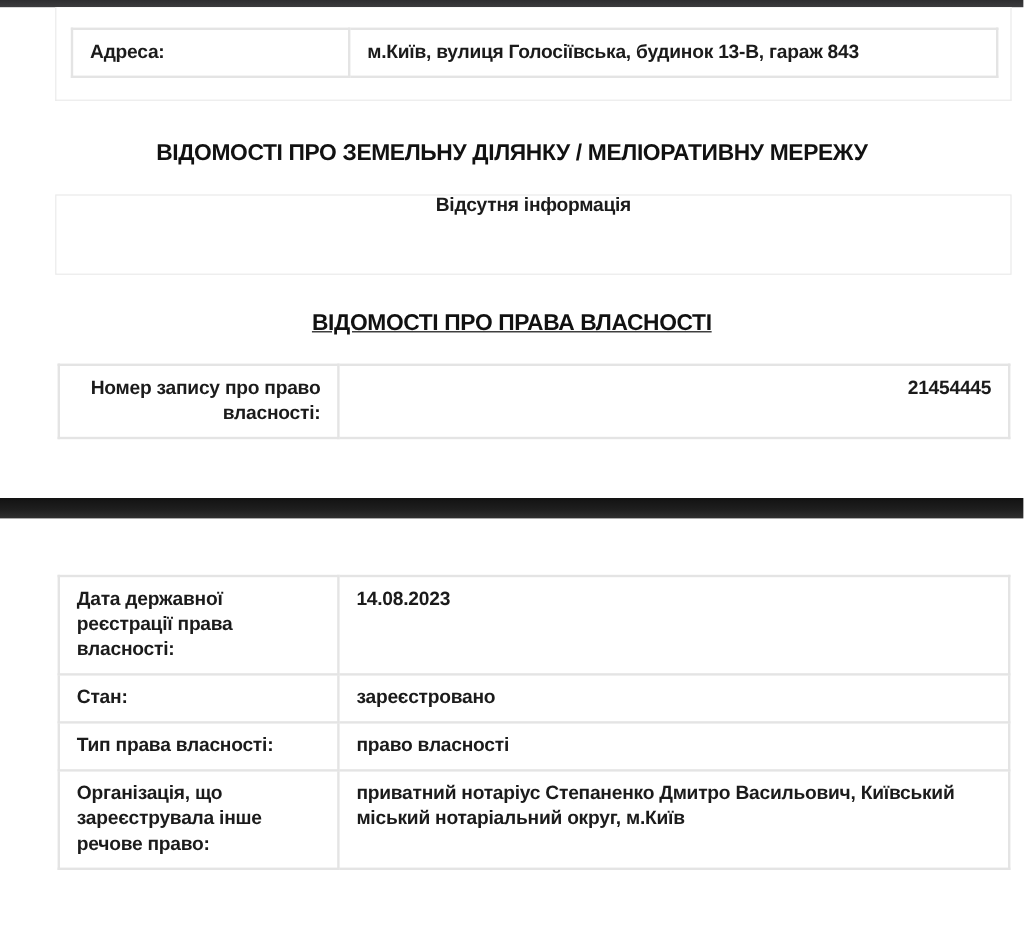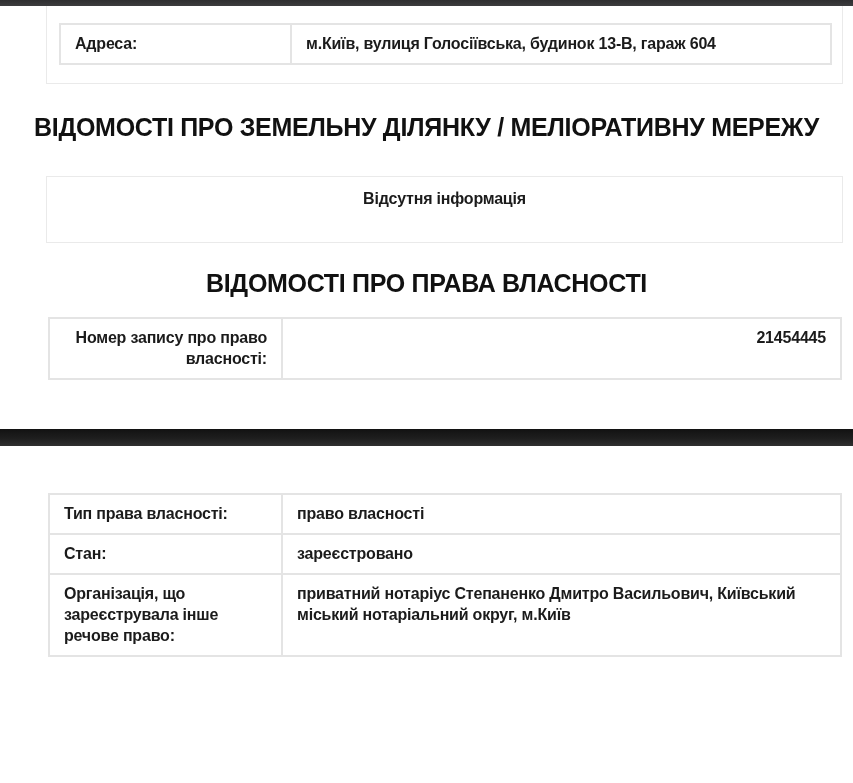--- a/index.html
+++ b/index.html
@@ -36,43 +36,42 @@
     width: 797px;
     border: 1px solid #eaeaea;
     background: #ffffff;
   }
   .address-box {
     border-top: none;
     height: 78px;
     padding: 17px 11px 0 12px;
   }
   .empty-info-box {
-    margin-top: 38px;
+    margin-top: 24px;
     height: 67px;
-    padding-top: 13px;
     text-align: center;
   }
   .empty-info-text {
     font-size: 16px;
     font-weight: bold;
     letter-spacing: -0.2px;
   }
 
   
   .section-heading {
     margin: 0;
     text-align: center;
-    font-size: 25px;
+    font-size: 19px;
     line-height: 21px;
     font-weight: bold;
     letter-spacing: -0.3px;
     color: #111111;
   }
   .heading-1 { margin-top: 33px; }
-  .heading-2 { margin-top: 30px; }
+  .heading-2 { margin-top: 30px; text-decoration: underline; }
 
   
   table.kv {
     border-collapse: collapse;
     table-layout: fixed;
     background: #ffffff;
   }
   table.kv.inner {
     width: 773px;
   }
@@ -100,21 +99,21 @@
 </head>
 <body>
 
 <div class="gap-bar-top"></div>
 
 <div class="outer-box address-box">
   <table class="kv inner">
     <tbody>
       <tr>
         <td class="k">Адреса:</td>
-        <td class="v">м.Київ, вулиця Голосіївська, будинок 13-В, гараж 604</td>
+        <td class="v">м.Київ, вулиця Голосіївська, будинок 13-В, гараж 843</td>
       </tr>
     </tbody>
   </table>
 </div>
 
 <h2 class="section-heading heading-1">ВІДОМОСТІ ПРО ЗЕМЕЛЬНУ ДІЛЯНКУ / МЕЛІОРАТИВНУ МЕРЕЖУ</h2>
 
 <div class="outer-box empty-info-box">
   <span class="empty-info-text">Відсутня інформація</span>
 </div>
@@ -128,26 +127,30 @@
       <td class="v">21454445</td>
     </tr>
   </tbody>
 </table>
 
 <div class="gap-bar-mid"></div>
 
 <table class="kv main details-table">
   <tbody>
     <tr>
-      <td class="k">Тип права власності:</td>
-      <td class="v">право власності</td>
+      <td class="k">Дата державної реєстрації права власності:</td>
+      <td class="v">14.08.2023</td>
     </tr>
     <tr>
       <td class="k">Стан:</td>
       <td class="v">зареєстровано</td>
+    </tr>
+    <tr>
+      <td class="k">Тип права власності:</td>
+      <td class="v">право власності</td>
     </tr>
     <tr>
       <td class="k">Організація, що зареєструвала інше речове право:</td>
       <td class="v">приватний нотаріус Степаненко Дмитро Васильович, Київський міський нотаріальний округ, м.Київ</td>
     </tr>
 
   </tbody>
 </table>
 
 </body></html>

